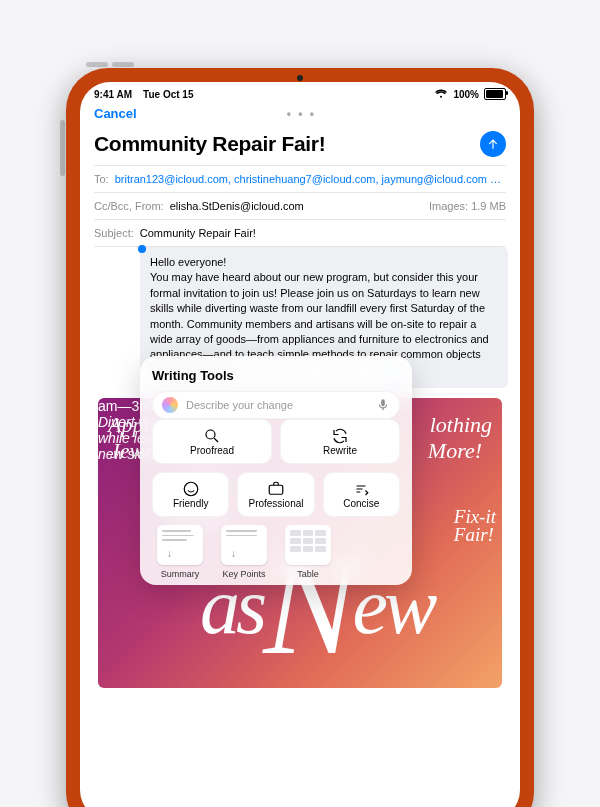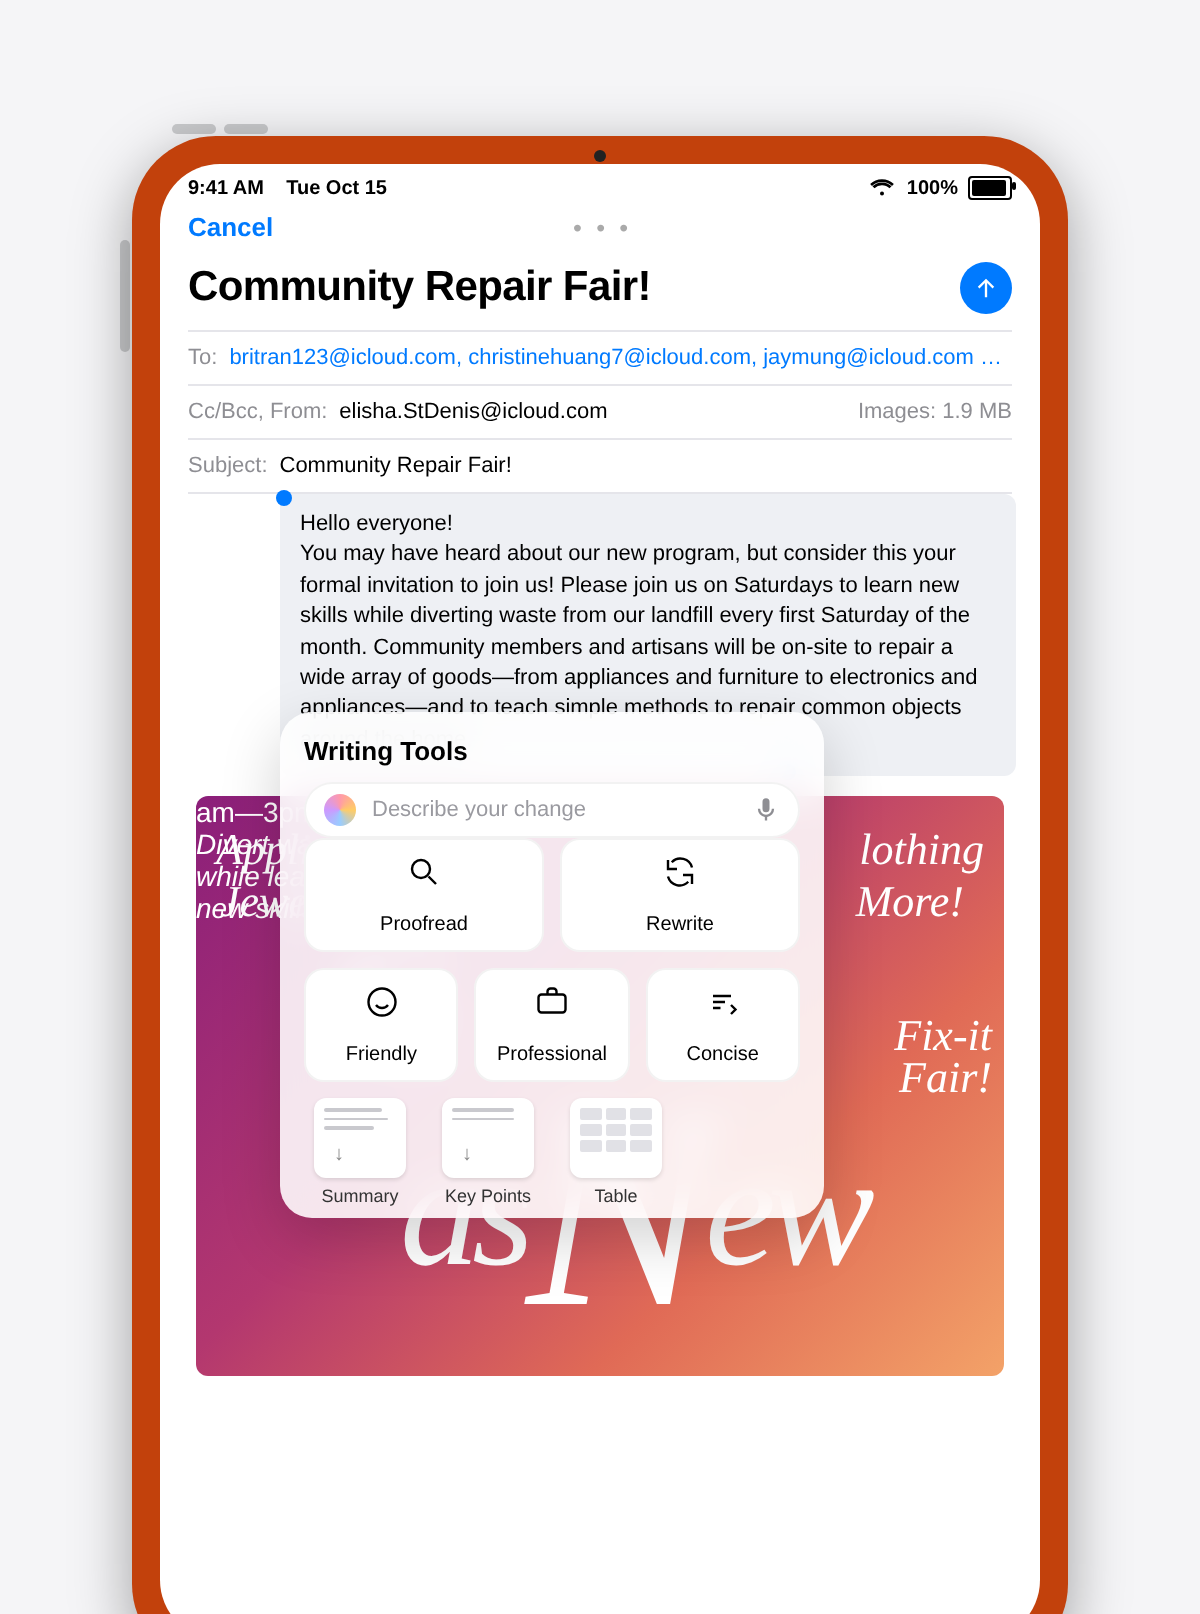--- a/index.html
+++ b/index.html
@@ -60,40 +60,40 @@
     background:linear-gradient(135deg,#8b1f7a 0%,#b3376f 40%,#e06a56 70%,#f3a268 100%);
     font-style:italic;
   }
   .poster .script{font-family:"Snell Roundhand","Brush Script MT",cursive;position:absolute;}
   .poster .big{font-family:Georgia,"Times New Roman",serif;font-style:italic;position:absolute;}
   .p-app{top:14px;left:10px;font-size:22px;}
   .p-jew{top:40px;left:12px;font-size:22px;}
   .p-cloth{top:14px;right:10px;font-size:22px;text-align:right;}
   .p-more{top:40px;right:20px;font-size:22px;}
   .p-time{top:72px;right:10px;font-size:14px;font-style:normal;font-family:inherit;}
-  .p-fixit{top:110px;right:6px;font-size:22px;text-align:right;line-height:.95;}
+  .p-fixit{top:110px;right:6px;font-size:19px;line-height:.95;}
   .p-good{left:70px;top:70px;font-size:80px;line-height:.78;letter-spacing:-4px;}
   .p-good span.n{font-size:140px;display:inline-block;transform:translateY(20px);}
   .p-divert{left:12px;bottom:18px;font-size:14px;line-height:1.15;font-style:italic;}
   
   .popover{
     position:absolute;left:60px;top:274px;width:248px;
     background:rgba(255,255,255,.88);
     border-radius:16px;box-shadow:0 10px 30px rgba(0,0,0,.18);
     backdrop-filter:blur(10px);
     padding:12px 12px 6px;
   }
   .popover h3{margin:0 0 8px;font-size:13px;font-weight:600;}
   .describe{display:flex;align-items:center;gap:8px;background:#fff;border-radius:18px;padding:6px 10px;box-shadow:inset 0 0 0 1px rgba(0,0,0,.05);}
   .describe .orb{width:16px;height:16px;border-radius:50%;background:conic-gradient(from 0deg,#f9a,#fc6,#9cf,#c9f,#f9a);}
   .describe .ph{flex:1;font-size:11px;color:#9a9aa0;}
   .mic{width:14px;height:14px;color:#8e8e93;}
   .btnrow{display:grid;grid-template-columns:1fr 1fr;gap:8px;margin-bottom:8px;}
   .btnrow3{grid-template-columns:1fr 1fr 1fr;}
-  .wtbtn{background:#fff;border-radius:10px;padding:8px 4px;display:flex;flex-direction:column;align-items:center;gap:12px;font-size:10px;color:#000;box-shadow:inset 0 0 0 1px rgba(0,0,0,.05);}
+  .wtbtn{background:#fff;border-radius:10px;padding:8px 4px;display:flex;flex-direction:column;align-items:center;gap:0;font-size:10px;color:#000;box-shadow:inset 0 0 0 1px rgba(0,0,0,.05);}
   .wtbtn svg,.wtbtn .ic{width:18px;height:18px;color:#000;}
   .thumbs{display:grid;grid-template-columns:repeat(4,1fr);gap:8px;}
   .thumb{display:flex;flex-direction:column;align-items:center;gap:4px;font-size:9px;color:#333;}
   .thumb .card{width:46px;height:40px;background:#fff;border-radius:6px;box-shadow:0 1px 2px rgba(0,0,0,.12);padding:5px;box-sizing:border-box;position:relative;}
   .card .ln{height:1.5px;background:#c9c9ce;border-radius:1px;margin-bottom:3px;}
   .card .arrow{position:absolute;left:10px;bottom:6px;font-size:10px;color:#888;}
   .card.table .grid{display:grid;grid-template-columns:repeat(3,1fr);grid-auto-rows:6px;gap:2px;}
   .card.table .cell{background:#e1e1e6;border-radius:1px;}
   .card.list .row{display:flex;gap:3px;margin-bottom:3px;align-items:center;}
   .card.list .dot{width:3px;height:3px;border-radius:50%;background:#c9c9ce;}

